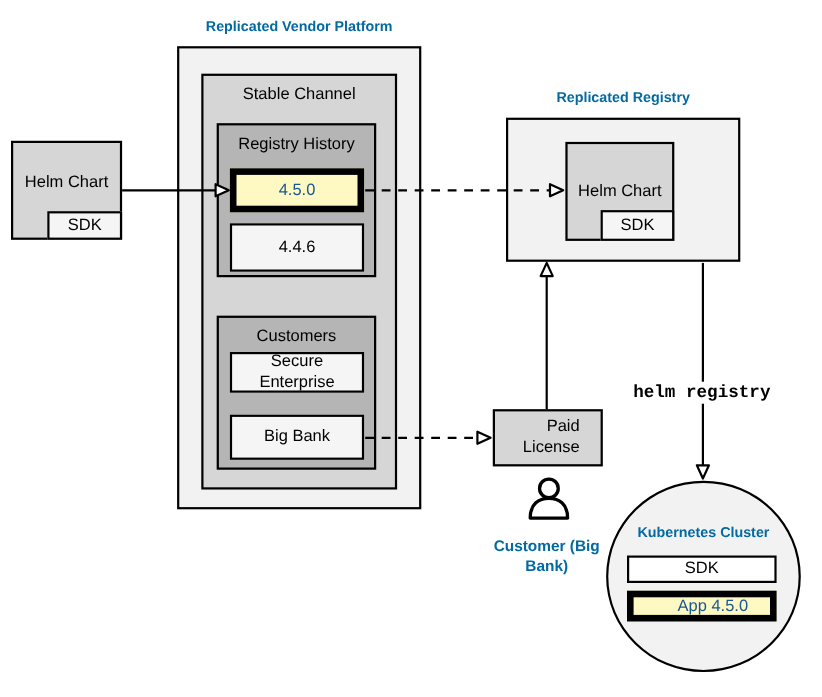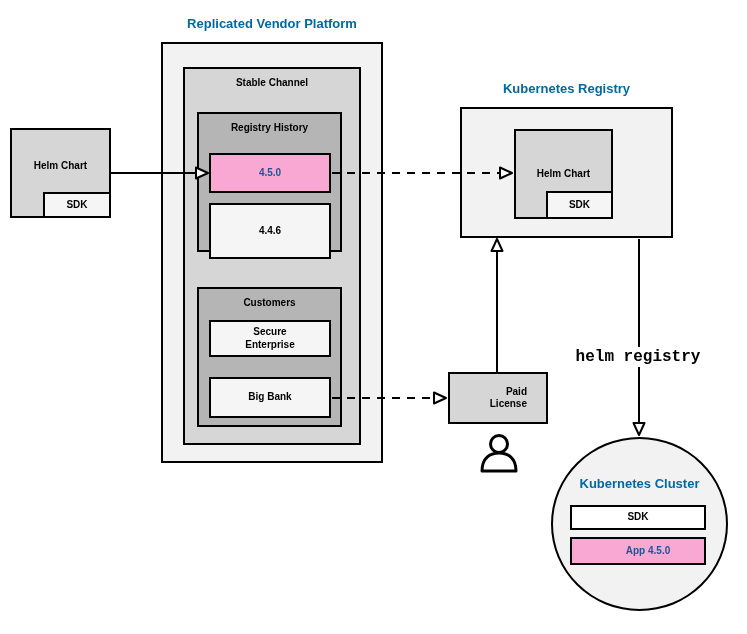--- a/index.html
+++ b/index.html
@@ -1,30 +1,30 @@
 <!DOCTYPE html>
 <html><head>
 <meta charset="utf-8">
 <style>
   html,body{margin:0;padding:0;background:#ffffff;}
   .canvas{
     position:relative;width:747px;height:634px;background:#ffffff;overflow:hidden;
     font-family:"Liberation Sans",sans-serif;
   }
   .box{position:absolute;box-sizing:border-box;border:2px solid #000;}
-  .lbl{font-weight:bold;font-size:10px;color:#000;line-height:1.25;}
+  .lbl{font-weight:normal;font-size:15px;color:#000;line-height:1.25;}
   .title{position:absolute;text-align:center;font-weight:bold;font-size:13px;color:#0369a1;}
   .topLabel{display:block;text-align:center;padding-top:8px;}
   .centerBox{display:flex;align-items:center;justify-content:center;text-align:center;}
   .fillOuter{background:#f2f2f2;}
   .fillMid{background:#d6d6d6;}
   .fillDark{background:#b5b5b5;}
   .fillLight{background:#f5f5f5;}
   .fillWhite{background:#ffffff;}
-  .hl{background:#f9a8d4;border:2px solid #000000;color:#1a5795;}
+  .hl{background:#fef9c3;border:6px solid #000000;color:#1a5795;}
   .hl .lbl{color:#1a5795;}
   .connectors{position:absolute;left:0;top:0;z-index:5;pointer-events:none;}
   .cmd{
     position:absolute;z-index:6;transform:translate(-50%,-50%);
     background:#ffffff;padding:1px 5px;white-space:nowrap;
     font-family:"Liberation Mono",monospace;font-weight:bold;font-size:16px;color:#000;
   }
   .circle{border-radius:50%;}
   .wrapNarrow{display:inline-block;}
 </style>
@@ -39,54 +39,55 @@
   <div class="box fillMid" style="left:183px;top:67px;width:178px;height:378px;">
     <span class="lbl topLabel">Stable Channel</span>
   </div>
 
   <div class="box fillDark" style="left:197px;top:112px;width:145px;height:140px;">
     <span class="lbl topLabel">Registry History</span>
   </div>
   <div class="box hl centerBox" style="left:209px;top:153px;width:122px;height:40px;">
     <span class="lbl">4.5.0</span>
   </div>
-  <div class="box fillLight centerBox" style="left:209px;top:203px;width:122px;height:56px;">
+  <div class="box fillLight centerBox" style="left:209px;top:203px;width:122px;height:44px;">
     <span class="lbl">4.4.6</span>
   </div>
 
   <div class="box fillDark" style="left:197px;top:287px;width:145px;height:140px;">
     <span class="lbl topLabel">Customers</span>
   </div>
   <div class="box fillLight centerBox" style="left:209px;top:320px;width:122px;height:37px;">
     <span class="lbl wrapNarrow" style="width:80px;">Secure Enterprise</span>
   </div>
   <div class="box fillLight centerBox" style="left:209px;top:377px;width:122px;height:41px;">
     <span class="lbl">Big Bank</span>
   </div>
 
   <div class="box fillMid centerBox" style="left:10px;top:128px;width:101px;height:90px;">
     <span class="lbl" style="margin-bottom:14px;">Helm Chart</span>
   </div>
   <div class="box fillLight centerBox" style="left:43px;top:192px;width:68px;height:26px;">
     <span class="lbl">SDK</span>
   </div>
 
-  <div class="title" style="left:460px;top:81px;width:213px;">Kubernetes Registry</div>
+  <div class="title" style="left:460px;top:81px;width:213px;">Replicated Registry</div>
   <div class="box fillOuter" style="left:460px;top:107px;width:213px;height:131px;"></div>
   <div class="box fillMid centerBox" style="left:514px;top:129px;width:99px;height:90px;">
     <span class="lbl">Helm Chart</span>
   </div>
   <div class="box fillLight centerBox" style="left:546px;top:191px;width:67px;height:28px;">
     <span class="lbl">SDK</span>
   </div>
 
   <div class="box fillMid centerBox" style="left:448px;top:372px;width:100px;height:52px;">
     <span class="lbl wrapNarrow" style="width:58px;text-align:right;">Paid License</span>
   </div>
 
+  <div class="title" style="left:447px;top:487px;width:100px;font-size:14px;line-height:1.3;">Customer (Big Bank)</div>
 
   <div class="box fillOuter circle" style="left:551px;top:437px;width:177px;height:174px;"></div>
   <div class="title" style="left:551px;top:476px;width:177px;">Kubernetes Cluster</div>
   <div class="box fillWhite centerBox" style="left:570px;top:505px;width:136px;height:25px;">
     <span class="lbl">SDK</span>
   </div>
   <div class="box hl centerBox" style="left:570px;top:537px;width:136px;height:28px;padding-left:20px;">
     <span class="lbl">App 4.5.0</span>
   </div>
 

